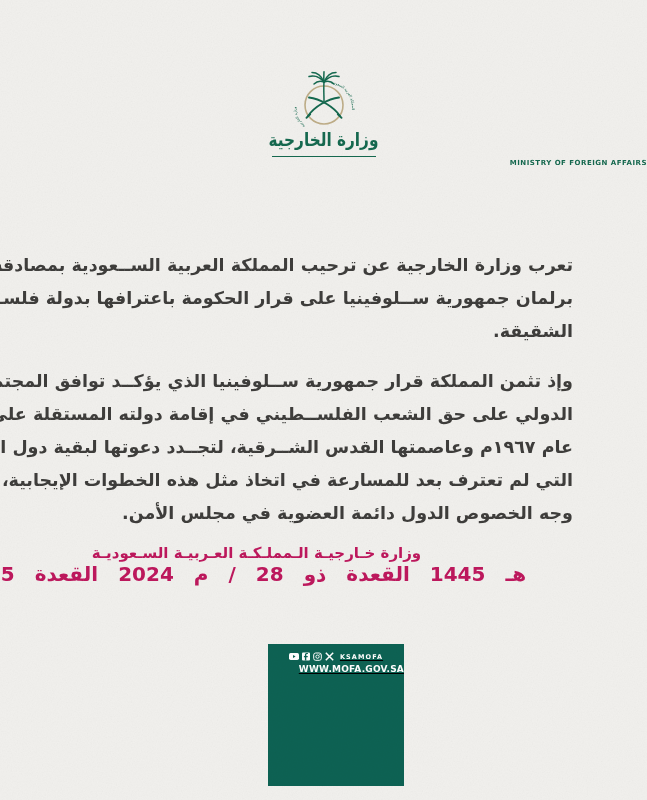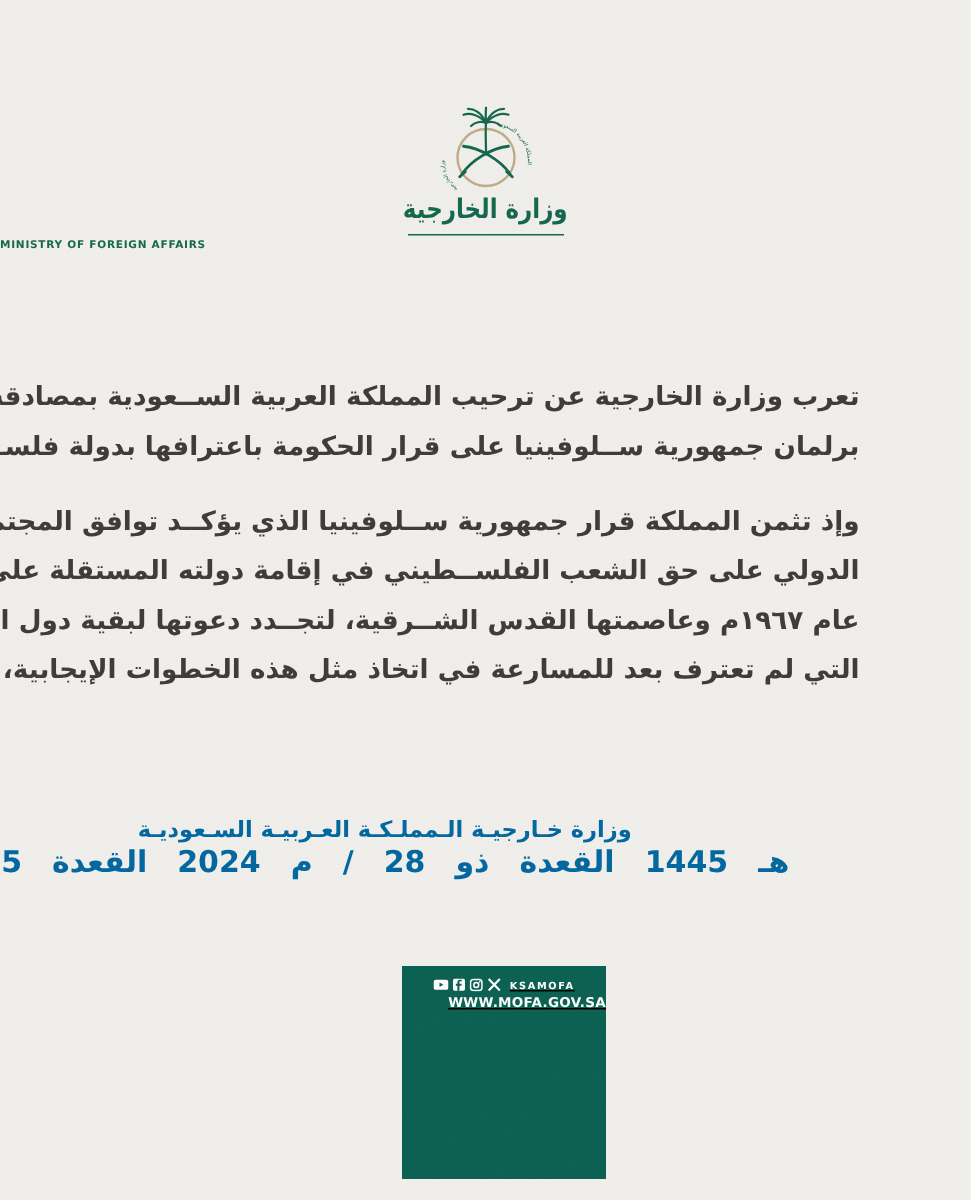--- a/index.html
+++ b/index.html
@@ -13,36 +13,36 @@
 
   
   .emblem{position:absolute;left:276px;top:71px;width:96px;height:61px;}
   .logo-ar{
     position:absolute;left:0;top:130px;width:647px;text-align:center;
     font-size:18px;font-weight:bold;color:#15694f;
     transform:scaleX(.85);letter-spacing:0;line-height:20px;
   }
   .logo-divider{position:absolute;left:50%;top:156px;transform:translateX(-50%);width:104px;height:1px;background:#15694f;}
   .logo-en{
-    position:absolute;left:0;top:159px;width:647px;text-align:left;
+    position:absolute;left:0;top:159px;width:647px;text-align:right;
     font-size:7px;font-weight:bold;letter-spacing:.5px;color:#15694f;
   }
 
   
   .content{position:absolute;left:75px;top:249px;width:498px;direction:rtl;}
   .para{margin:0 0 17px 0;}
   .line{
     height:33px;line-height:33px;white-space:nowrap;
     font-size:17.5px;font-weight:bold;color:#3e3d3b;
     text-align:justify;text-align-last:justify;text-justify:inter-word;
   }
   .line.end{text-align-last:right;}
 
   
-  .signature{position:absolute;left:0;top:544px;width:513px;text-align:center;color:#0369a1;}
+  .signature{position:absolute;left:0;top:544px;width:513px;text-align:center;color:#be185d;}
   .sig-org{font-size:15px;font-weight:bold;line-height:18px;}
   .sig-date{
     margin-top:3px;display:flex;direction:ltr;justify-content:center;align-items:baseline;
     gap:20px;font-size:20px;font-weight:bold;line-height:18px;
   }
 
   
   .footer{position:absolute;left:268px;top:644px;width:136px;height:142px;background:#0d6253;text-decoration:underline;}
   .social-row{display:flex;align-items:center;justify-content:center;gap:3px;padding-top:8px;}
   .social-row svg{display:block;}
@@ -83,26 +83,28 @@
   </svg>
 
   <div class="logo-ar">وزارة الخارجية</div>
   <div class="logo-divider"></div>
   <div class="logo-en">MINISTRY OF FOREIGN AFFAIRS</div>
 
   <div class="content">
     <div class="para">
       <div class="line">تعرب وزارة الخارجية عن ترحيب المملكة العربية الســعودية بمصادقة</div>
       <div class="line">برلمان جمهورية ســلوفينيا على قرار الحكومة باعترافها بدولة فلســطين</div>
+      <div class="line end">الشقيقة.</div>
     </div>
     <div class="para">
       <div class="line">وإذ تثمن المملكة قرار جمهورية ســلوفينيا الذي يؤكــد توافق المجتمع</div>
       <div class="line">الدولي على حق الشعب الفلســطيني في إقامة دولته المستقلة على حدود</div>
       <div class="line">عام ١٩٦٧م وعاصمتها القدس الشــرقية، لتجــدد دعوتها لبقية دول العالم</div>
       <div class="line">التي لم تعترف بعد للمسارعة في اتخاذ مثل هذه الخطوات الإيجابية، وعلى</div>
+      <div class="line end">وجه الخصوص الدول دائمة العضوية في مجلس الأمن.</div>
     </div>
   </div>
 
   <div class="signature">
     <div class="sig-org">وزارة خـارجيـة الـمملـكـة العـربيـة السـعوديـة</div>
     <div class="sig-date">
       <span>05</span>
       <span>القعدة</span>
       <span>2024</span>
       <span>م</span>

